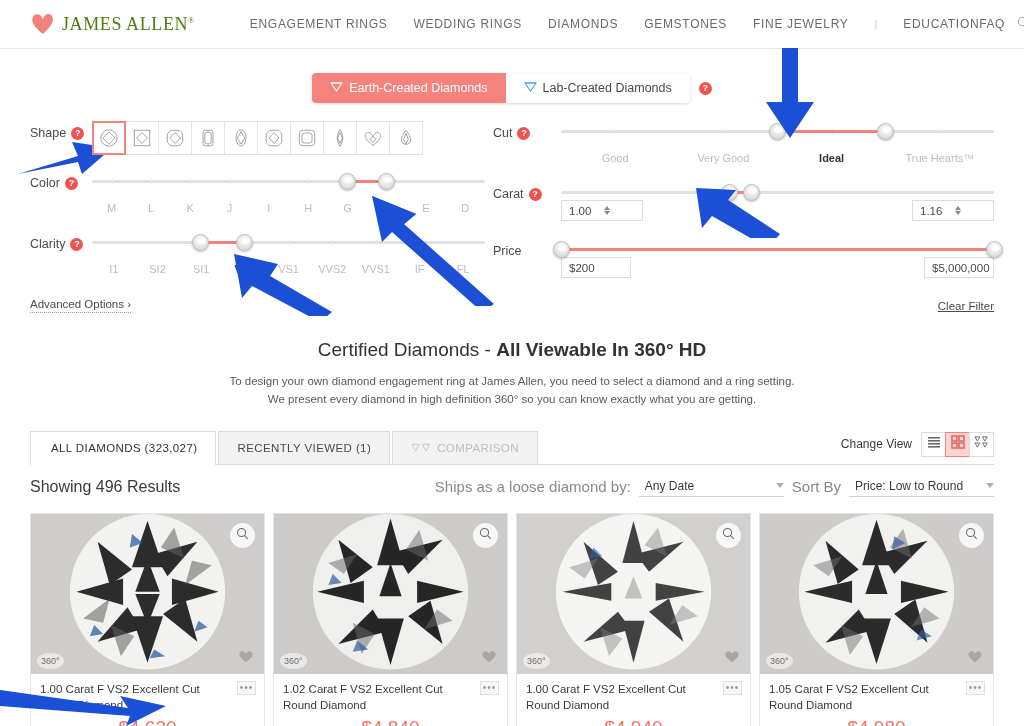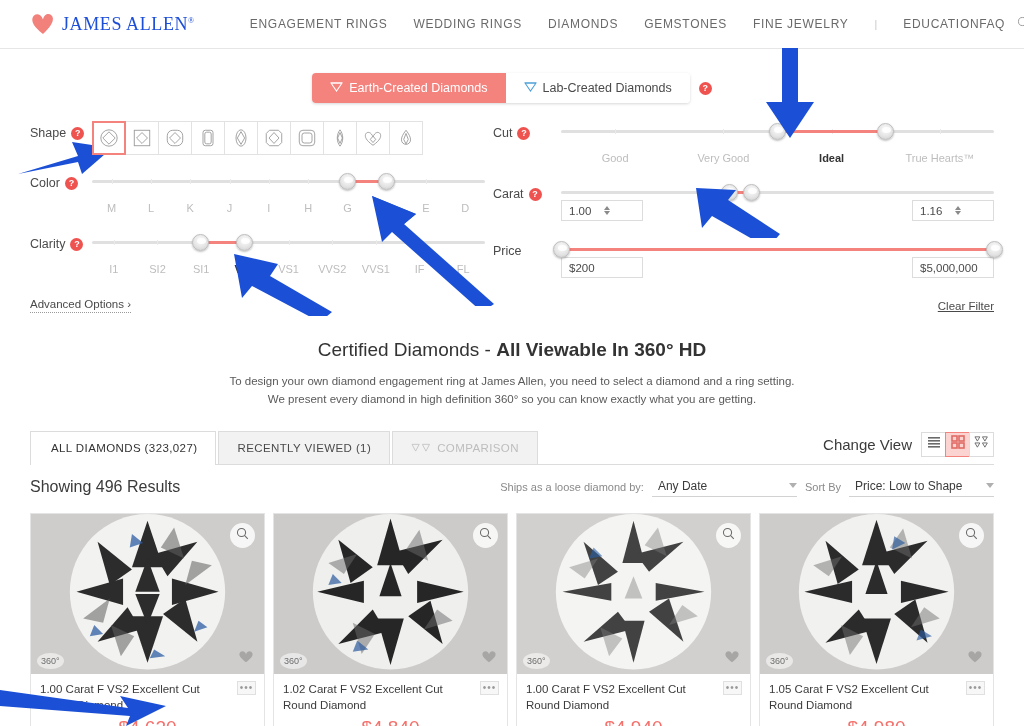--- a/index.html
+++ b/index.html
@@ -14,21 +14,21 @@
   
   .header {
     height:49px; border-bottom:1px solid #e6e6e6;
     display:flex; align-items:center; padding:0 30px;
     background:#fff; position:relative;
   }
   .logo { display:flex; align-items:center; gap:6px; }
   .logo-heart { width:26px; height:24px; position:relative; }
   .logo-text {
     font-family:"Liberation Serif", serif;
-    font-size:18px; letter-spacing:0.6px; color:#1d4ed8;
+    font-size:18px; letter-spacing:0.6px; color:#4d7c0f;
     white-space:nowrap;
   }
   .logo-text sup { font-size:8px; vertical-align:super; }
   .nav { display:flex; align-items:center; gap:26px; margin-left:55px; }
   .nav-item {
     font-size:12px; letter-spacing:0.7px; color:#6a6a6a;
     text-transform:uppercase; white-space:nowrap; cursor:pointer;
   }
   .nav-sep { color:#c9c9c9; font-size:10.5px; }
   .nav-right { display:flex; align-items:center; gap:12px; margin-left:auto; }
@@ -108,21 +108,21 @@
   }
   .num-input span { flex:1; }
   .spinner { display:flex; flex-direction:column; gap:1px; }
   .spinner i {
     display:block; width:0; height:0; border-left:3px solid transparent;
     border-right:3px solid transparent; cursor:pointer;
   }
   .spinner i.up { border-bottom:4px solid #8a8a8a; }
   .spinner i.dn { border-top:4px solid #8a8a8a; }
   .txt-input {
-    border:1px solid #dcdcdc; background:#fff; height:21px; width:82px;
+    border:1px solid #dcdcdc; background:#fff; height:21px; width:70px;
     padding:0 7px; font-size:11.5px; color:#4a4a4a; display:flex; align-items:center;text-align:right;
   }
 
   
   .adv-row {
     display:flex; justify-content:space-between; align-items:center;
     padding:10px 30px 0 30px; margin-top:4px;
   }
   .adv-link {
     font-size:11.5px; color:#4a4a4a; border-bottom:1px dotted #999;
@@ -146,37 +146,37 @@
   .tab {
     padding:10px 18px; font-size:11.5px; letter-spacing:0.4px; color:#4a4a4a;
     background:#f2f2f2; border:1px solid #dcdcdc; border-bottom:none;
     margin-right:2px; cursor:pointer; white-space:nowrap;
   }
   .tab.active { background:#fff; color:#333; margin-bottom:-1px; padding-bottom:11px;padding-left:20px; }
   .tab.disabled { color:#bdbdbd; display:flex; align-items:center; gap:6px; }
   .change-view {
     margin-left:auto; display:flex; align-items:center; gap:9px; padding-bottom:7px;
   }
-  .cv-label { font-size:15px; color:#3b3b3b; }
+  .cv-label { font-size:12px; color:#3b3b3b; }
   .view-btns { display:flex; }
   .view-btn {
     width:25px; height:25px; border:1px solid #dcdcdc; margin-left:-1px;
     display:flex; align-items:center; justify-content:center; cursor:pointer;
     background:#fff;
   }
   .view-btn:first-child { margin-left:0; }
   .view-btn.active { background:#fbd4d2; border-color:#f4837e; }
 
   
   .results-bar {
     display:flex; align-items:center; margin:0 30px; padding:12px 0 10px 0;
   }
   .showing { font-size:16px; color:#3b3b3b; }
   .ctrl-group { display:flex; align-items:center; gap:8px; margin-left:auto; }
-  .ctrl-label { font-size:11px; color:#8a8a8a; }
+  .ctrl-label { font-size:15px; color:#8a8a8a; }
   .select {
     border-bottom:1px solid #d2d2d2; min-width:130px; display:flex;
     align-items:center; padding:2px 0 3px 6px; font-size:12px; color:#3b3b3b;
     cursor:pointer;
   }
   .select.wide { min-width:145px; }
   .caret {
     margin-left:auto; width:0; height:0; border-left:4px solid transparent;
     border-right:4px solid transparent; border-top:5px solid #b0b0b0;
   }
@@ -585,21 +585,21 @@
 <div class="results-bar">
   <span class="showing">Showing 496 Results</span>
   <div class="ctrl-group">
     <span class="ctrl-label">Ships as a loose diamond by:</span>
     <div class="select wide">
       <span>Any Date</span>
       <span class="caret"></span>
     </div>
     <span class="ctrl-label">Sort By</span>
     <div class="select wide">
-      <span>Price: Low to Shape</span>
+      <span>Price: Low to Round</span>
       <span class="caret"></span>
     </div>
   </div>
 </div>
 
 <div class="cards">
 
   <div class="card">
     <div class="card-img">
       <svg width="100%" height="160" viewBox="0 0 210 160" preserveAspectRatio="xMidYMid slice">

